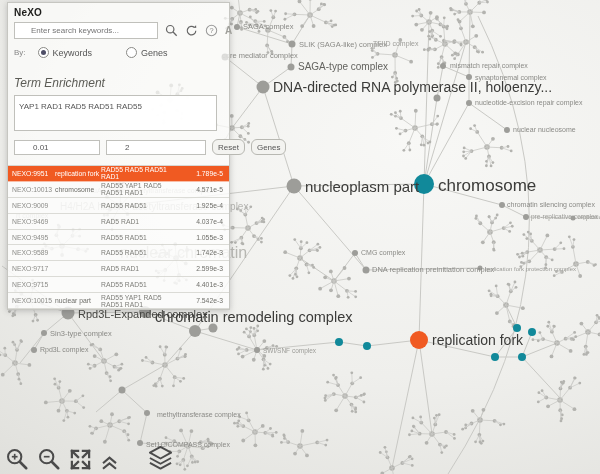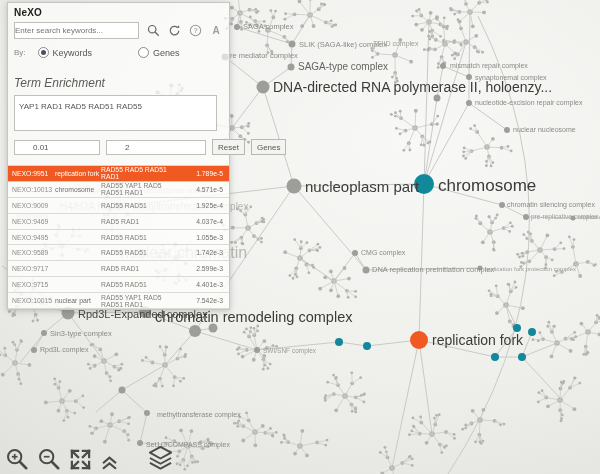--- a/index.html
+++ b/index.html
@@ -8,41 +8,41 @@
     background:radial-gradient(ellipse 130% 110% at 68% 30%, #f8f8f6 0%, #efefec 45%, #e3e3df 75%, #d6d6d1 100%);}
   #net{position:absolute;left:0;top:0;}
 
   
   .panel{position:absolute;left:7px;top:2px;width:221px;
     background:rgba(253,253,252,0.68);
     border:1px solid #c6c6c1;box-shadow:0 1px 6px rgba(70,70,70,0.28);}
   .title{font-size:10px;font-weight:bold;color:#1d1d1b;margin:4px 0 4px 6px;letter-spacing:.2px;}
   .searchRow{display:flex;align-items:center;margin:0 6px;gap:7px;}
   .searchRow input{width:124px;height:13px;font-size:8px;border:1px solid #c0c0bb;
-    background:rgba(255,255,255,0.95);padding:1px 0;color:#555;outline:none;
+    background:rgba(255,255,255,0.95);padding:1px 16px;color:#555;outline:none;
     font-family:"Liberation Sans",sans-serif;}
   .icoBtn{width:14px;height:14px;display:flex;align-items:center;justify-content:center;cursor:pointer;}
   .fontA{font-size:10px;color:#a0a09b;font-weight:bold;}
   .byRow{display:flex;align-items:center;margin:8px 6px 0;font-size:9px;color:#555;}
   .byLbl{font-size:8px;color:#888;margin-right:12px;}
   .radio{width:9px;height:9px;border:1px solid #8a8a86;border-radius:50%;display:inline-block;
     position:relative;background:#fff;margin-right:4px;flex:none;cursor:pointer;}
   .radio.checked::after{content:'';position:absolute;left:2px;top:2px;right:2px;bottom:2px;
     border-radius:50%;background:#4e4e66;}
-  .radLbl{margin-right:46px;}
+  .radLbl{margin-right:34px;}
   .teHead{margin:18px 6px 5px;font-size:12px;color:#5b5b55;font-style:italic;}
   .panel textarea{display:block;margin:0 6px;width:193px;height:22px;border:1px solid #c0c0bb;
     background:rgba(255,255,255,0.95);font-size:8px;color:#555;padding:6px 4px;resize:none;
     font-family:"Liberation Sans",sans-serif;outline:none;}
   .paramRow{display:flex;align-items:center;margin:8px 6px 0;gap:6px;}
   .paramRow input{height:11px;font-size:8px;border:1px solid #c0c0bb;padding:1px 18px;color:#555;
     background:rgba(255,255,255,0.95);font-family:"Liberation Sans",sans-serif;outline:none;}
   .pv{width:48px;} .mg{width:62px;}
   .paramRow button{font-size:8px;height:16px;border:1px solid #b8b8b2;background:#f3f3f0;
-    color:#555;padding:0 5px;border-radius:0;cursor:pointer;font-family:"Liberation Sans",sans-serif;}
+    color:#555;padding:0 5px;border-radius:6px;cursor:pointer;font-family:"Liberation Sans",sans-serif;}
   .results{margin-top:10px;border-top:1px solid rgba(200,200,195,0.7);}
   .rrow{display:grid;grid-template-columns:43px 46px 1fr 42px;align-items:center;height:14.9px;
     border-bottom:1px solid rgba(208,208,202,0.75);background:rgba(255,255,255,0.42);
     font-size:6.8px;padding:0 4px;cursor:pointer;}
   .rrow .rid{color:#8c8c88;} .rrow .rterm{color:#6e6e69;} .rrow .rgenes{color:#7d7d78;}
   .rrow .rp{text-align:right;color:#6e6e69;padding-right:2px;}
   .rrow.hl{border-bottom-color:rgba(255,255,255,0.6);}
   .rrow.hl span{color:#fff;}
 
   

